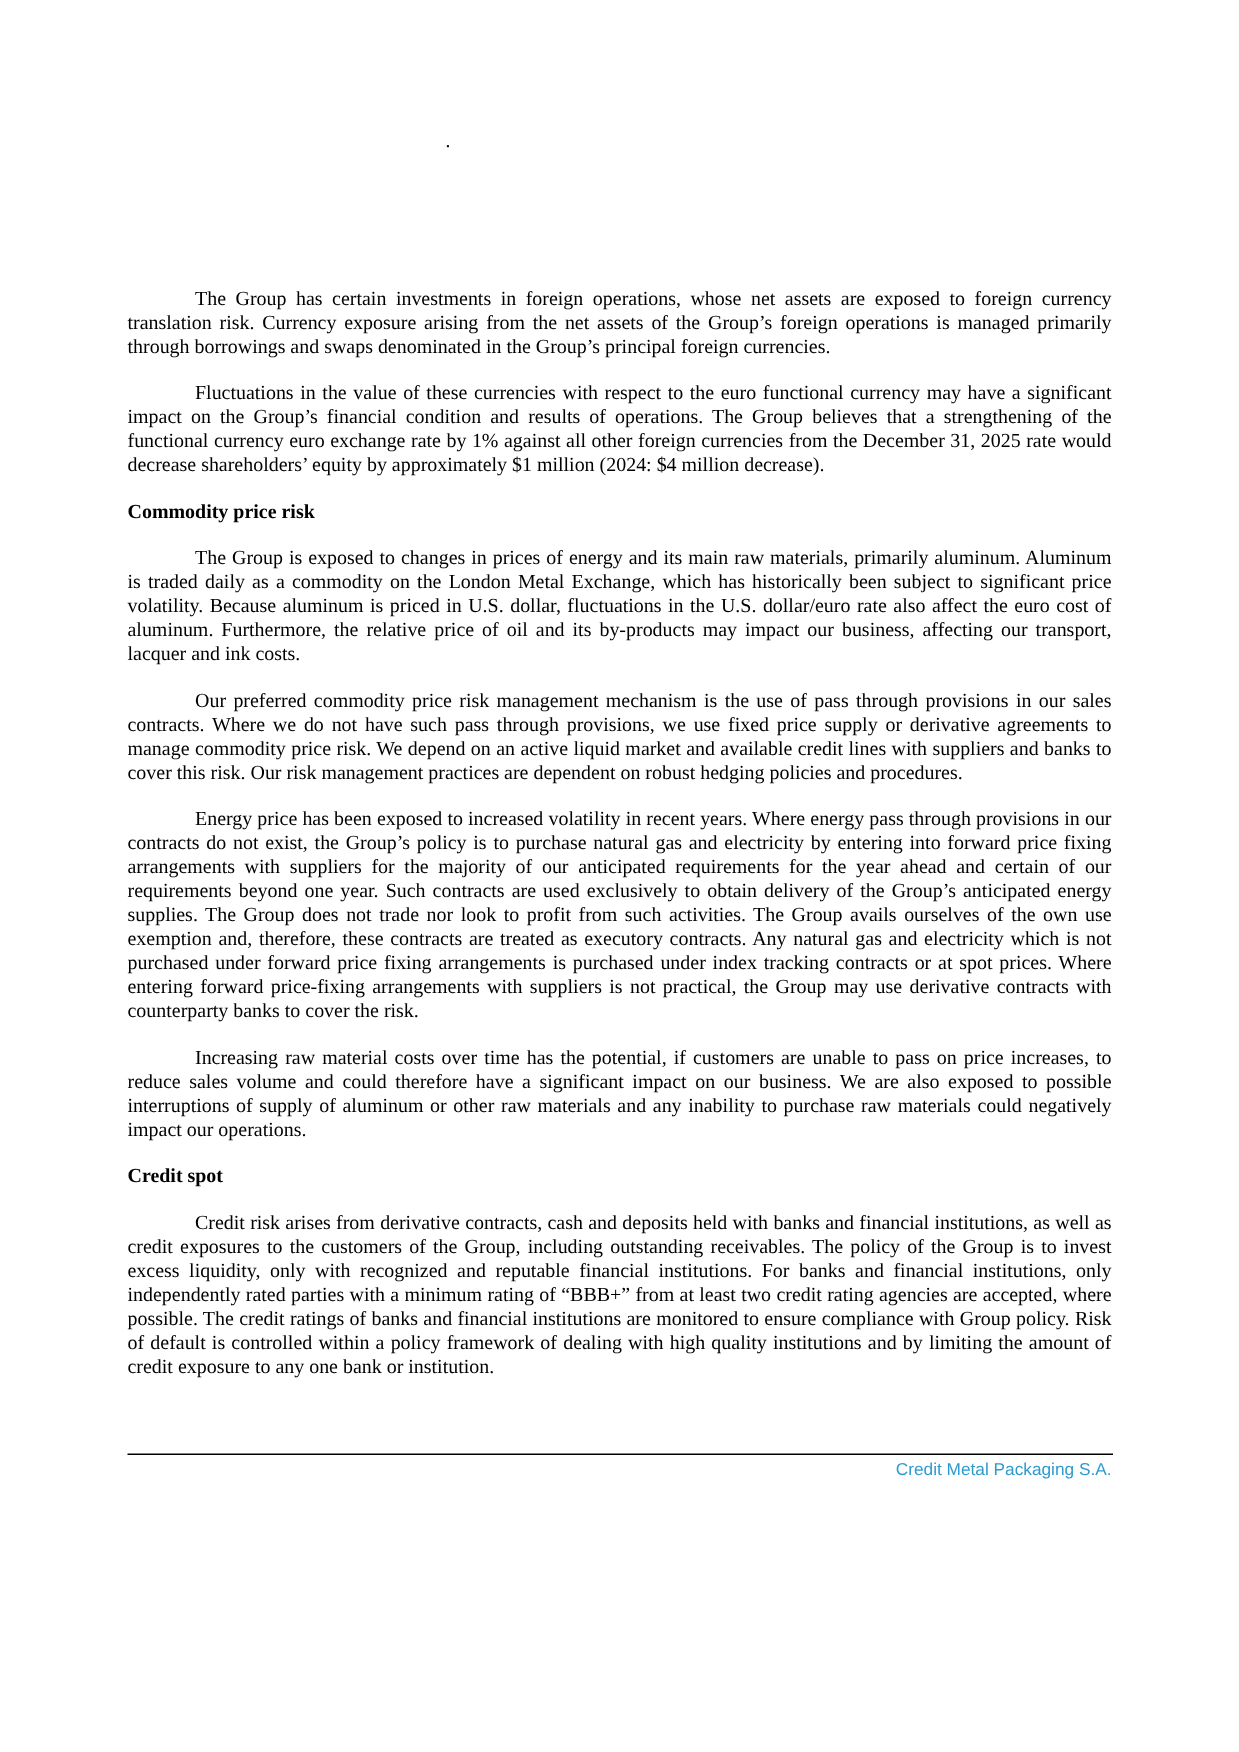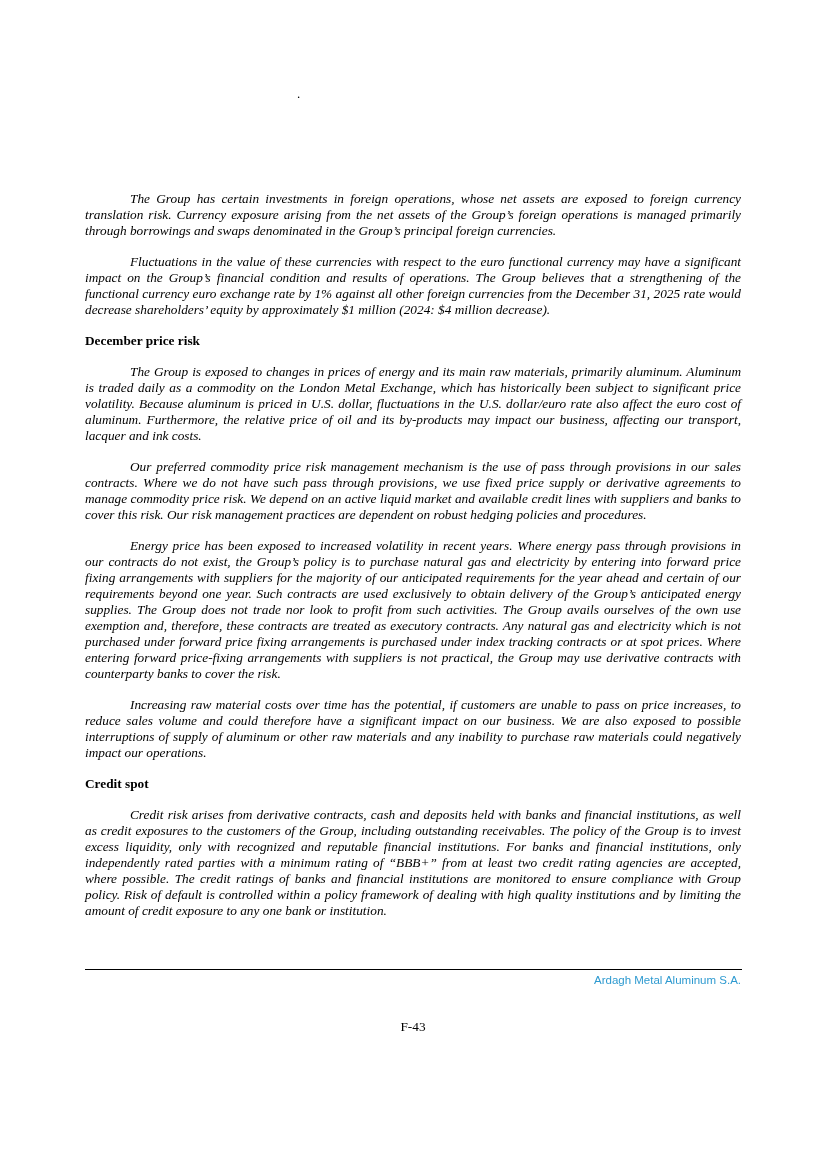--- a/index.html
+++ b/index.html
@@ -44,21 +44,20 @@
     top: 191px;
     width: 656px;
     font-size: 13.3px;
     line-height: 16px;
     text-align: justify;
     color: #000000;
   }
   .content p {
     margin: 0 0 15px 0;
     text-indent: 45px;
-    font-style: italic;
   }
   .content h3 {
     font-size: 13.3px;
     line-height: 16px;
     font-weight: bold;
     margin: 0 0 15px 0;
     text-align: left;
   }
   .footer-line {
     position: absolute;
@@ -90,27 +89,26 @@
 
 <div class="page">
 
   <span class="stray-dot">.</span>
 
 
   <div class="content">
     <p>The Group has certain investments in foreign operations, whose net assets are exposed to foreign currency translation risk. Currency exposure arising from the net assets of the Group’s foreign operations is managed primarily through borrowings and swaps denominated in the Group’s principal foreign currencies.</p>
     <p>Fluctuations in the value of these currencies with respect to the euro functional currency may have a significant impact on the Group’s financial condition and results of operations. The Group believes that a strengthening of the functional currency euro exchange rate by 1% against all other foreign currencies from the December 31, 2025 rate would decrease shareholders’ equity by approximately $1 million (2024: $4 million decrease).</p>
 
-    <h3>December price risk</h3>
+    <h3>Commodity price risk</h3>
     <p>The Group is exposed to changes in prices of energy and its main raw materials, primarily aluminum. Aluminum is traded daily as a commodity on the London Metal Exchange, which has historically been subject to significant price volatility. Because aluminum is priced in U.S. dollar, fluctuations in the U.S. dollar/euro rate also affect the euro cost of aluminum. Furthermore, the relative price of oil and its by-products may impact our business, affecting our transport, lacquer and ink costs.</p>
     <p>Our preferred commodity price risk management mechanism is the use of pass through provisions in our sales contracts. Where we do not have such pass through provisions, we use fixed price supply or derivative agreements to manage commodity price risk. We depend on an active liquid market and available credit lines with suppliers and banks to cover this risk. Our risk management practices are dependent on robust hedging policies and procedures.</p>
     <p>Energy price has been exposed to increased volatility in recent years. Where energy pass through provisions in our contracts do not exist, the Group’s policy is to purchase natural gas and electricity by entering into forward price fixing arrangements with suppliers for the majority of our anticipated requirements for the year ahead and certain of our requirements beyond one year. Such contracts are used exclusively to obtain delivery of the Group’s anticipated energy supplies. The Group does not trade nor look to profit from such activities. The Group avails ourselves of the own use exemption and, therefore, these contracts are treated as executory contracts. Any natural gas and electricity which is not purchased under forward price fixing arrangements is purchased under index tracking contracts or at spot prices. Where entering forward price-fixing arrangements with suppliers is not practical, the Group may use derivative contracts with counterparty banks to cover the risk.</p>
     <p>Increasing raw material costs over time has the potential, if customers are unable to pass on price increases, to reduce sales volume and could therefore have a significant impact on our business. We are also exposed to possible interruptions of supply of aluminum or other raw materials and any inability to purchase raw materials could negatively impact our operations.</p>
 
     <h3>Credit spot</h3>
     <p>Credit risk arises from derivative contracts, cash and deposits held with banks and financial institutions, as well as credit exposures to the customers of the Group, including outstanding receivables. The policy of the Group is to invest excess liquidity, only with recognized and reputable financial institutions. For banks and financial institutions, only independently rated parties with a minimum rating of “BBB+” from at least two credit rating agencies are accepted, where possible. The credit ratings of banks and financial institutions are monitored to ensure compliance with Group policy. Risk of default is controlled within a policy framework of dealing with high quality institutions and by limiting the amount of credit exposure to any one bank or institution.</p>
   </div>
 
   <div class="footer-line"></div>
-  <div class="footer-company">Ardagh Metal Aluminum S.A.</div>
-  <div class="page-number">F-43</div>
+  <div class="footer-company">Credit Metal Packaging S.A.</div>
 
 </div>
 
 </body></html>

